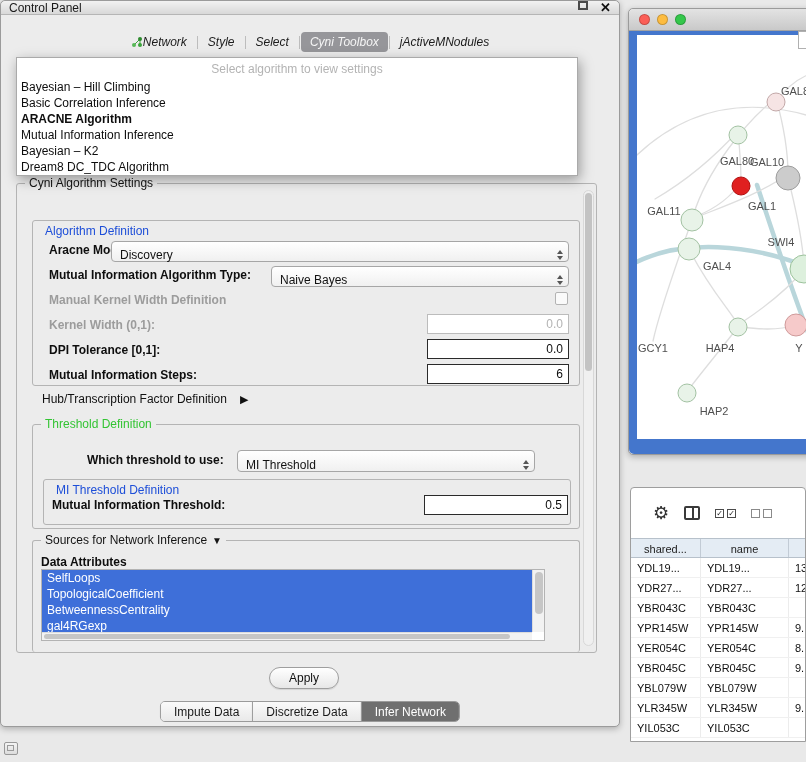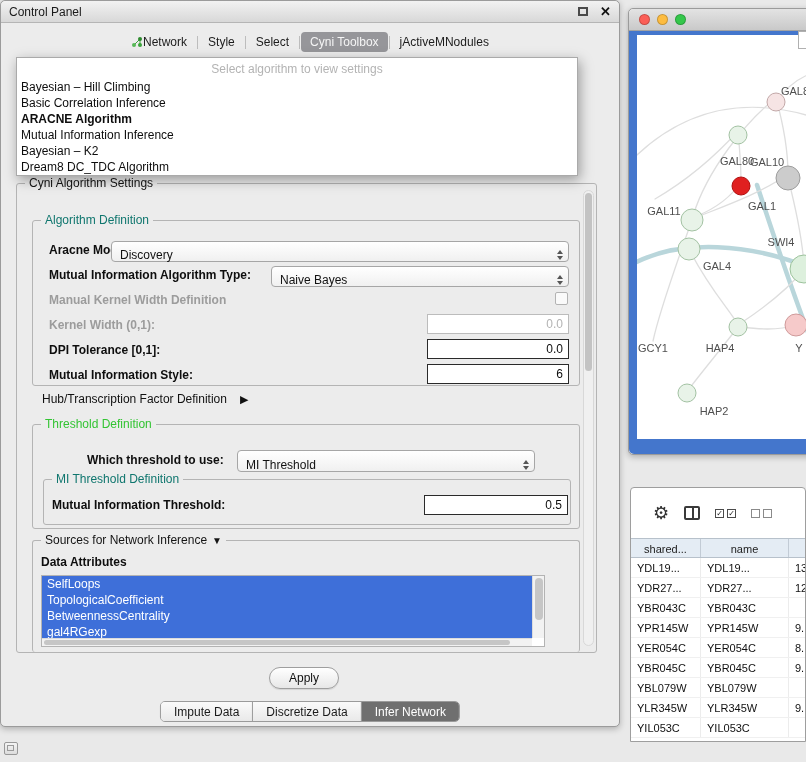--- a/index.html
+++ b/index.html
@@ -4,46 +4,46 @@
 <style>
   * { box-sizing: border-box; }
   html,body { margin:0; padding:0; }
   body { font-family:"Liberation Sans", sans-serif; background:#e9e9e9; }
   .desktop { position:relative; width:806px; height:762px; background:#e9e9e9; overflow:hidden; }
 
   
   .window { position:absolute; background:#ececec; border:1px solid #9b9b9b; border-radius:5px;
             box-shadow:0 2px 6px rgba(0,0,0,.25); }
   .cp { left:0; top:8; width:620px; height:727px; }
-  .titlebar { height:22px; background:linear-gradient(#f2f2f2,#d8d8d8); border-bottom:1px solid #b5b5b5;
-              border-radius:5px 5px 0 0; display:flex; align-items:center; padding:0 8px; }
+  .titlebar { height:14px; background:linear-gradient(#f2f2f2,#d8d8d8); border-bottom:1px solid #b5b5b5;
+              border-radius:5px 5px 0 0; display:flex; padding:0 8px; }
   .titlebar .title { font-size:12px; color:#1a1a1a; flex:1; }
   .float-icon { width:10px; height:9px; border:2px solid #4a4a4a; display:inline-block; margin-right:12px; }
   .close-icon { font-size:13px; color:#111; font-weight:bold; line-height:13px; }
 
   
   .tabbar { position:absolute; top:30px; left:0; right:0; display:flex; justify-content:center;
             align-items:center; font-size:12px; color:#1c1c1c; height:22px; }
-  .tab { padding:3px 9px; display:flex; align-items:center; border-radius:4px; white-space:nowrap; }
+  .tab { padding:3px 9px; display:flex; align-items:center; border-radius:4px; white-space:nowrap;font-style:italic; }
   .tab.selected { background:#96969a; color:#f5f5f5; }
   .tab-sep { width:1px; height:13px; background:#bdbdbd; margin:0 1px; }
   .tab-icon svg { display:block; }
 
   
   .popup { position:absolute; left:16px; top:57px; width:562px; background:#fff; border:1px solid #aaa;
            box-shadow:2px 4px 12px rgba(0,0,0,.35); z-index:60; }
   .popup-header { color:#b3b3b3; text-align:center; font-size:12px; padding:4px 0 3px; }
   .popup-item { height:16px; line-height:16px; font-size:12px; color:#0d0d0d; padding:0 4px; }
   .popup-item.selected { font-weight:bold; }
 
   
   .groupbox { position:absolute; border:1px solid #b4b4b4; border-radius:3px; }
   .gb-title { position:absolute; top:-8px; left:8px; background:#ececec; padding:0 4px; font-size:12px;
               color:#141414; white-space:nowrap; }
-  .gb-blue > .gb-title { color:#0f766e; }
+  .gb-blue > .gb-title { color:#1d4ed8;margin-top:11px; }
   .gb-green > .gb-title { color:#33c433; }
 
   .lbl { position:absolute; font-size:12px; font-weight:bold; color:#0e0e0e; white-space:nowrap; }
   .lbl.disabled { color:#9c9c9c; }
 
   .combo { position:absolute; height:21px; background:linear-gradient(#ffffff,#f0f0f0); border:1px solid #a6a6a6;
            border-radius:4px; display:flex; align-items:center; font-size:12px; color:#111; padding:7px 3px 0 8px; }
   .combo-value { flex:1; }
   .combo-arrows { display:flex; flex-direction:column; gap:2px; padding-right:2px; }
   .combo-arrows i { display:block; width:0; height:0; border-left:3.5px solid transparent; border-right:3.5px solid transparent; }
@@ -187,21 +187,21 @@
 
         <span class="lbl disabled" style="left:16px; top:72px;">Manual Kernel Width Definition</span>
         <span class="checkbox" style="left:522px; top:71px;"></span>
 
         <span class="lbl disabled" style="left:16px; top:97px;">Kernel Width (0,1):</span>
         <div class="field disabled" style="left:394px; top:93px; width:142px;">0.0</div>
 
         <span class="lbl" style="left:16px; top:122px;">DPI Tolerance [0,1]:</span>
         <div class="field" style="left:394px; top:118px; width:142px;">0.0</div>
 
-        <span class="lbl" style="left:16px; top:147px;">Mutual Information Style:</span>
+        <span class="lbl" style="left:16px; top:147px;">Mutual Information Steps:</span>
         <div class="field" style="left:394px; top:143px; width:142px;">6</div>
       </div>
 
       <div class="hub-row" style="left:25px; top:208px;">
         <span>Hub/Transcription Factor Definition</span>
         <span class="tri">▶</span>
       </div>
 
       <div class="groupbox gb-green" style="left:15px; top:240px; width:548px; height:105px;">
         <span class="gb-title">Threshold Definition</span>
@@ -221,21 +221,21 @@
           <div class="field" style="left:380px; top:15px; width:144px;">0.5</div>
         </div>
       </div>
 
       <div class="groupbox" style="left:15px; top:356px; width:548px; height:112px; border-bottom:none;">
         <span class="gb-title" style="display:flex; align-items:center; gap:5px;">
           <span>Sources for Network Inference</span>
           <span style="font-size:10px;">▼</span>
         </span>
         <span class="lbl" style="left:8px; top:14px;">Data Attributes</span>
-        <div class="listbox" style="left:8px; top:34px; width:504px; height:72px;">
+        <div class="listbox" style="left:8px; top:28px; width:504px; height:72px;">
           <div>
               <div class="list-item">SelfLoops</div>
               <div class="list-item">TopologicalCoefficient</div>
               <div class="list-item">BetweennessCentrality</div>
               <div class="list-item">gal4RGexp</div>
             </div>
           <div class="list-vscroll">
             <div class="list-vthumb"></div>
           </div>
           <div class="list-hscroll">

